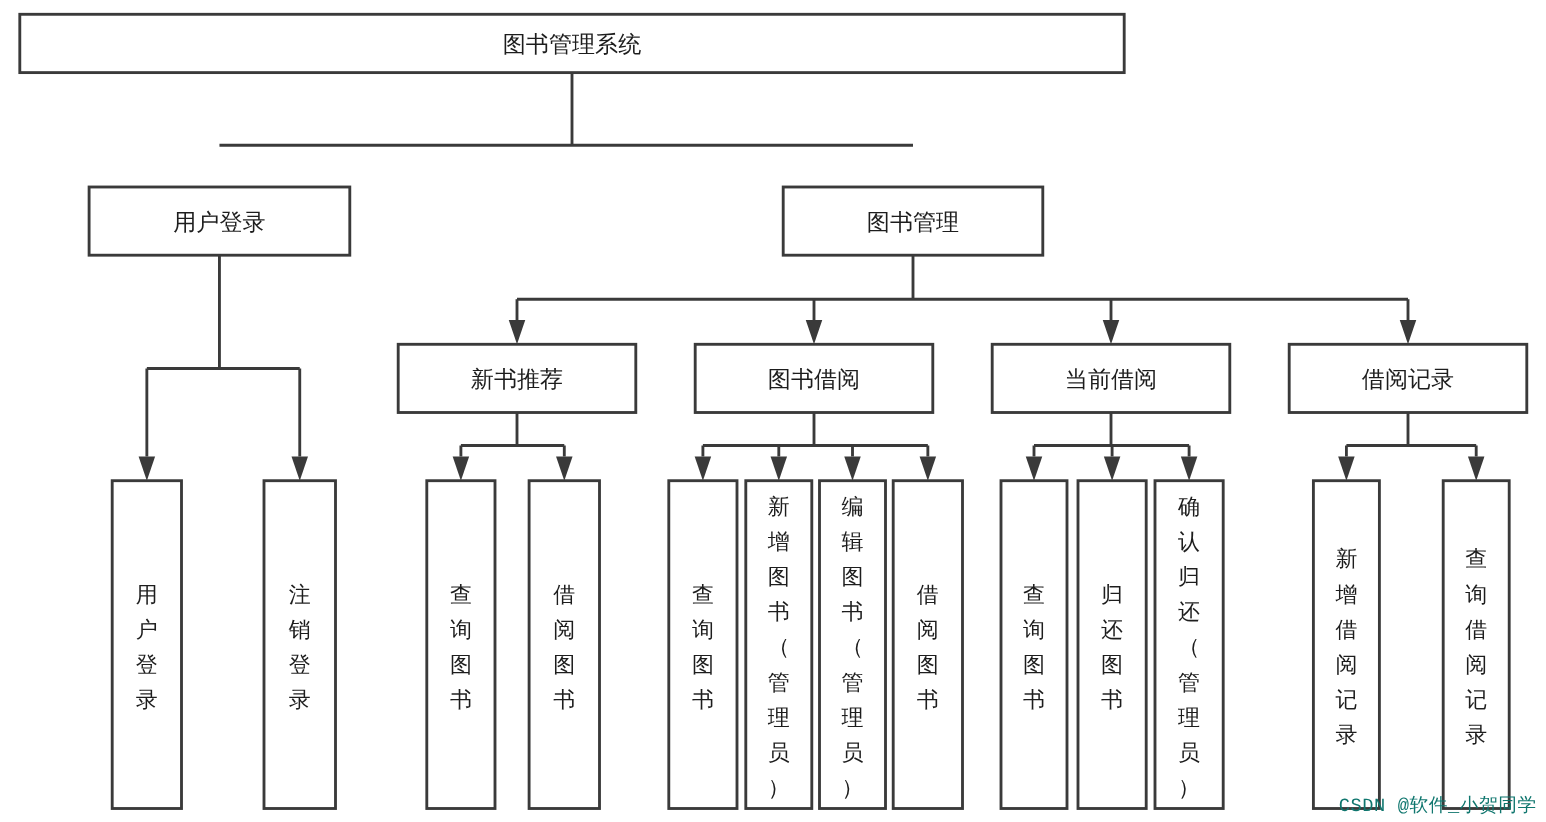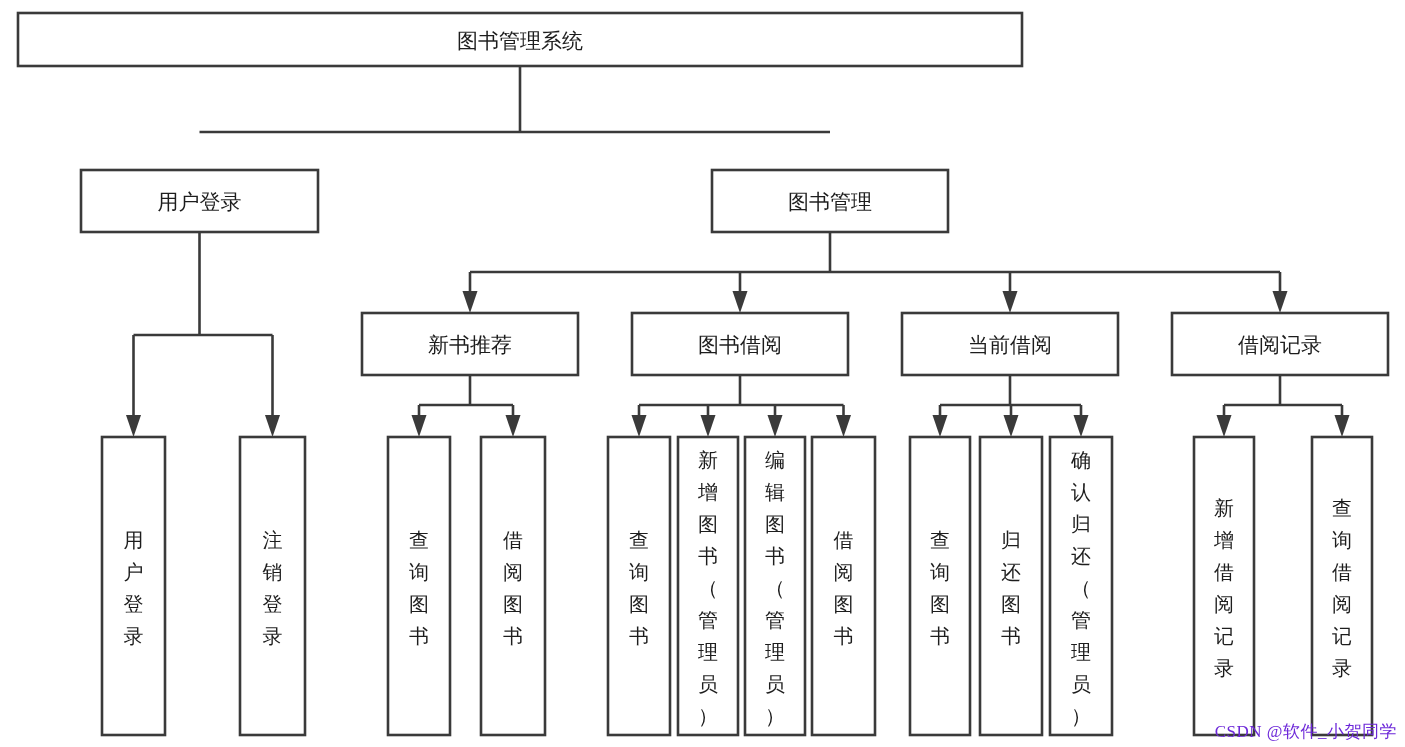--- a/index.html
+++ b/index.html
@@ -53,23 +53,23 @@
   .node-label-v {
     font-family: "DejaVu Sans", "Liberation Sans", sans-serif;
     font-size: 20px;
     fill: #1d1d1d;
     text-anchor: middle;
   }
   .watermark {
     position: absolute;
     right: 8px;
     bottom: 4px;
-    font-family: Liberation Serif, serif;
+    font-family: Liberation Mono, monospace;
     font-size: 17px;
-    color: #6d28d9;
+    color: #0f766e;
     white-space: nowrap;
     letter-spacing: 0.5px;
     user-select: none;
   }
 </style>
 </head>
 <body>
 
 <div id="diagram-root">
 

